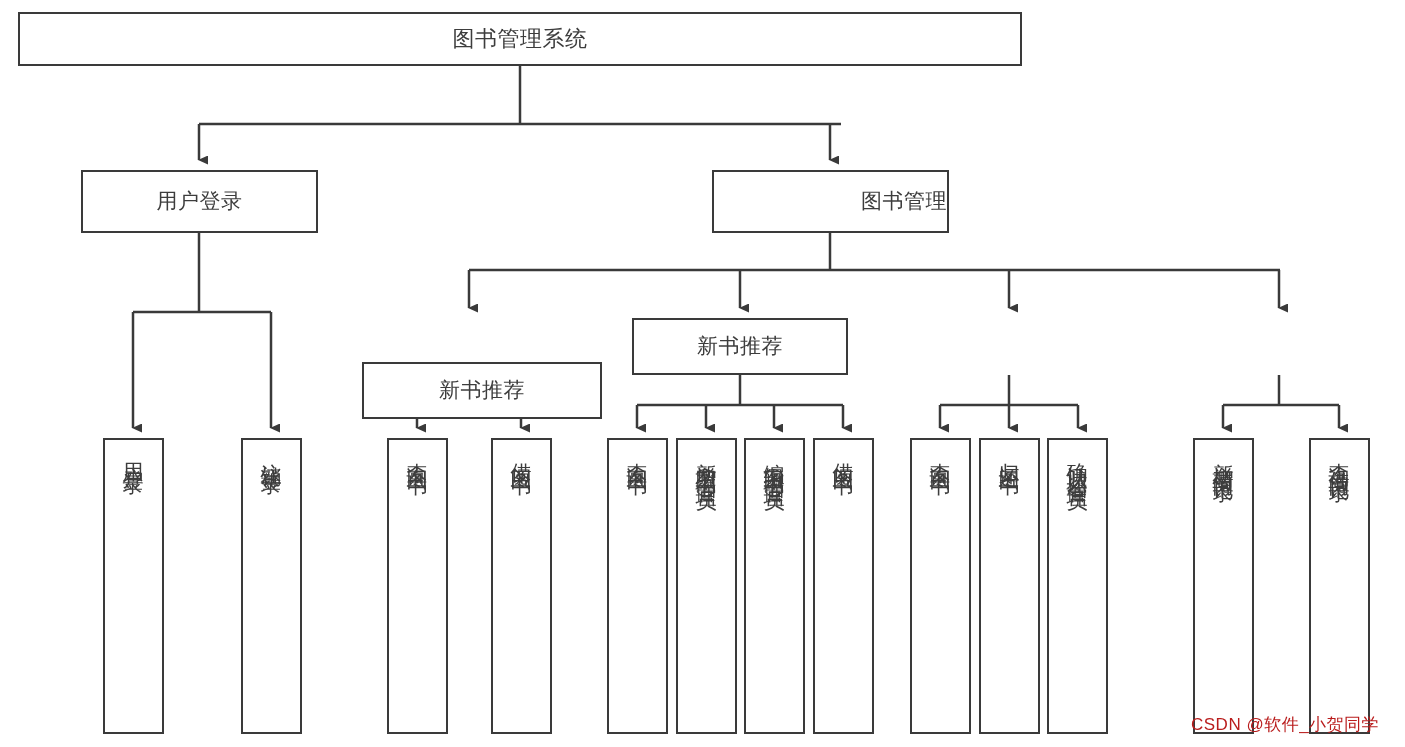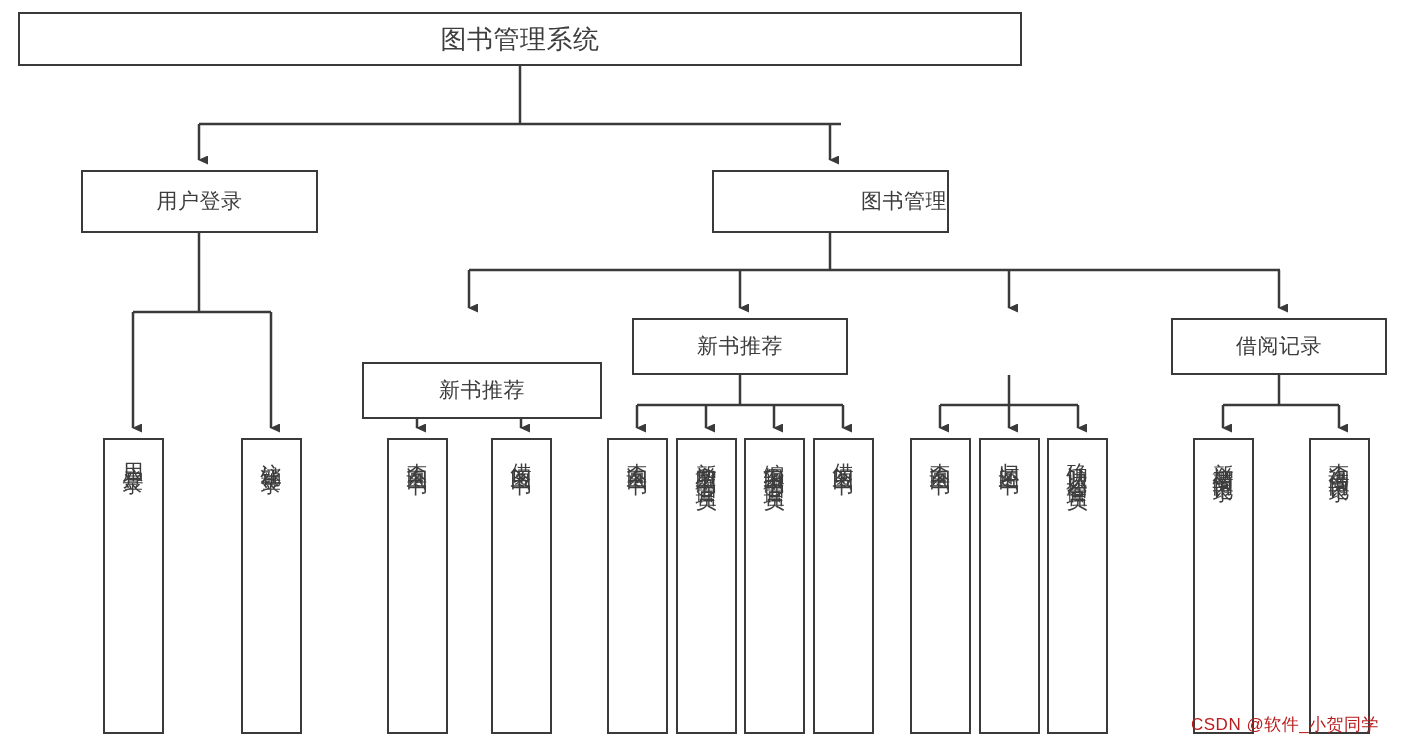--- a/index.html
+++ b/index.html
@@ -43,21 +43,21 @@
     line-height: 1.18;
     color: #3d3d3d;
     white-space: pre;
   }
   
   .node.horiz .node-label {
     font-size: 21px;
     letter-spacing: 0.5px;
   }
   .node.root .node-label {
-    font-size: 26px;
+    font-size: 22px;
   }
   
   .node.vert {
     align-items: flex-start;
     justify-content: center;
   }
   .node.vert .node-label {
     writing-mode: vertical-rl;
     text-orientation: upright;
     font-size: 21px;
@@ -145,23 +145,20 @@
   <div class="node horiz" style="left:712px; top:170px; width:237px; height:63px;justify-content:flex-end;">
     <span class="node-label">图书管理</span>
   </div>
 
   <div class="node horiz" style="left:362px; top:318px; width:240px; height:57px;margin-top:44px;">
     <span class="node-label">新书推荐</span>
   </div>
   <div class="node horiz" style="left:632px; top:318px; width:216px; height:57px;">
     <span class="node-label">新书推荐</span>
   </div>
-  <div class="node horiz" style="left:1171px; top:318px; width:216px; height:57px;">
-    <span class="node-label">借阅记录</span>
-  </div>
 
   <div class="node vert" style="left:103px; top:438px; width:61px; height:296px;">
     <span class="node-label">用户登录</span>
   </div>
   <div class="node vert" style="left:241px; top:438px; width:61px; height:296px;">
     <span class="node-label">注销登录</span>
   </div>
 
   <div class="node vert" style="left:387px; top:438px; width:61px; height:296px;">
     <span class="node-label">查询图书</span>

